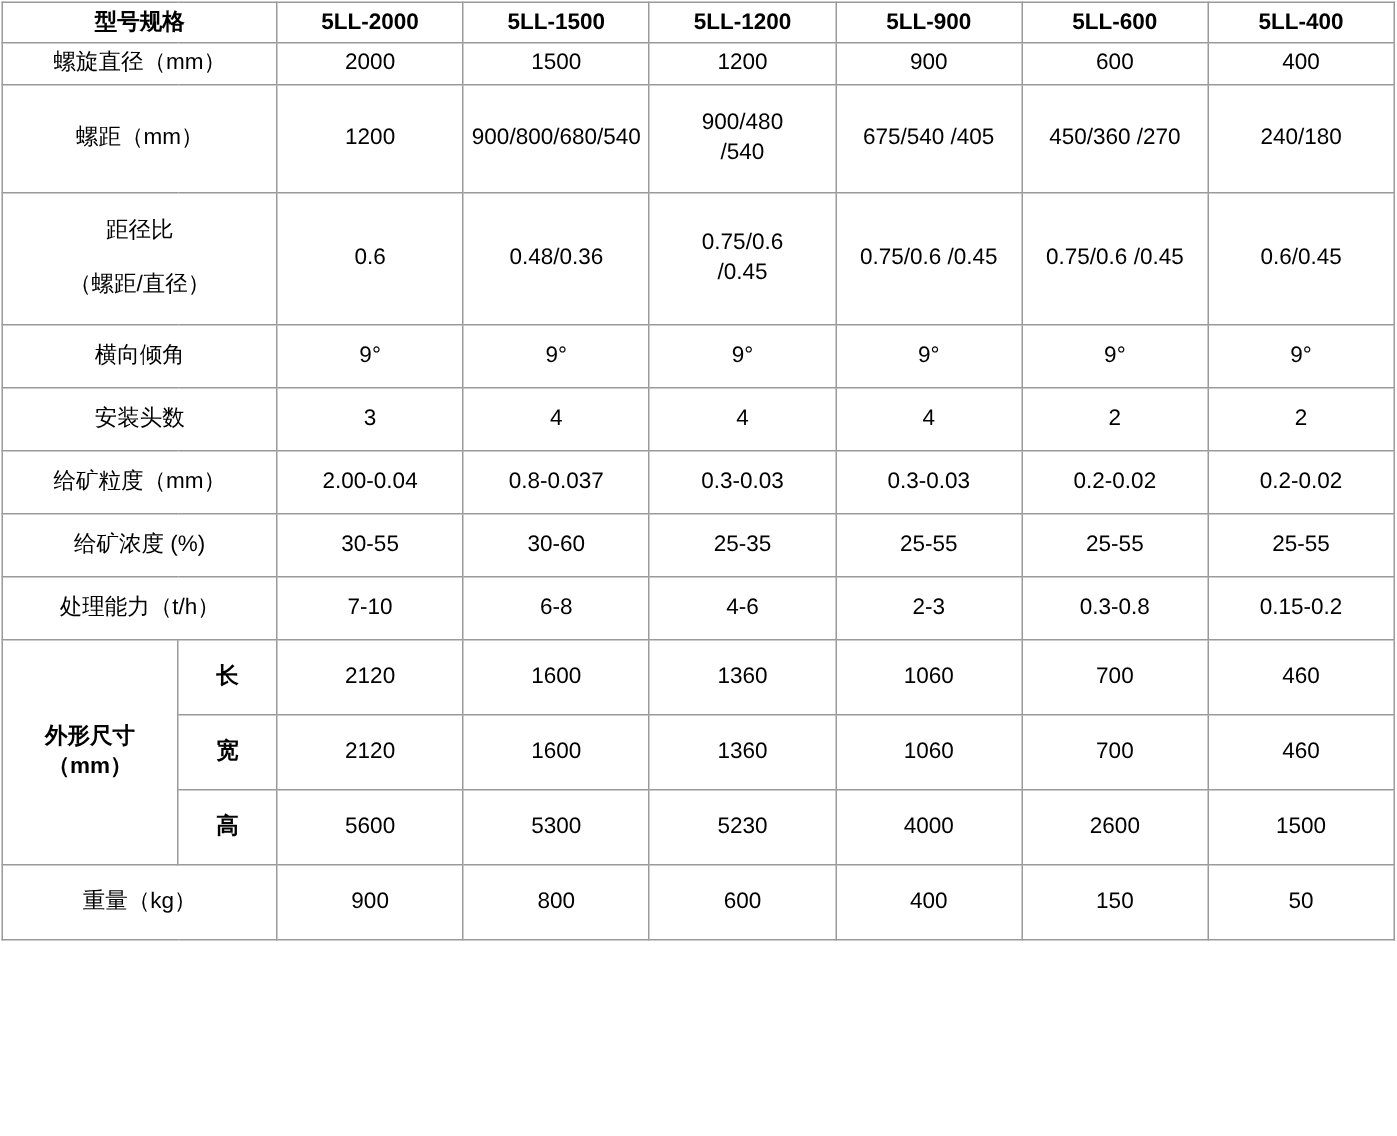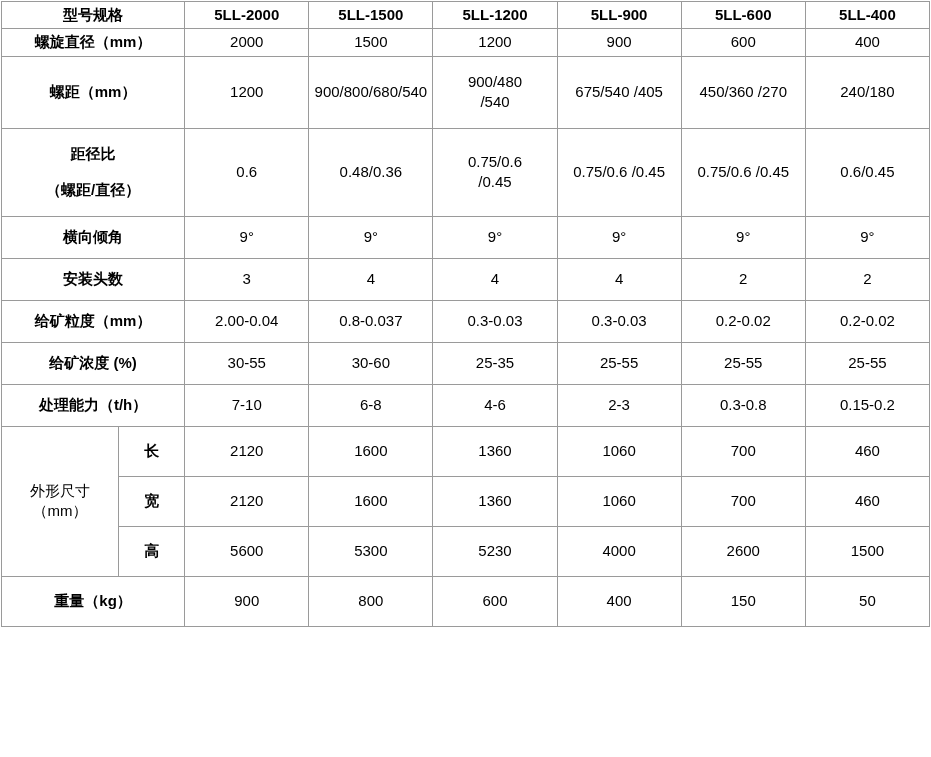--- a/index.html
+++ b/index.html
@@ -27,32 +27,32 @@
     font-size: 15px;
     line-height: 1.35;
     padding: 3px 2px;
     word-break: break-word;
   }
   .hdr {
     font-weight: bold;
     font-size: 15.5px;
   }
   .rowlabel {
-    font-weight: bold;
+    font-weight: normal;
     font-size: 15.5px;
   }
   .rowlabel .sub {
     display: block;
   }
   .sublabel {
     font-weight: bold;
     font-size: 15.5px;
   }
   .dim-label {
-    font-weight: normal;
+    font-weight: bold;
     font-size: 15.5px;
     text-align: center;
   }
   .dim-label .l1 { display: block; }
   .dim-label .l2 { display: block; }
   .val { font-size: 15px; }
   col.c-label { width: 117px; }
   col.c-sub   { width: 66px; }
   col.c-data  { width: 124px; }
   col.c-data5 { width: 124px; }

